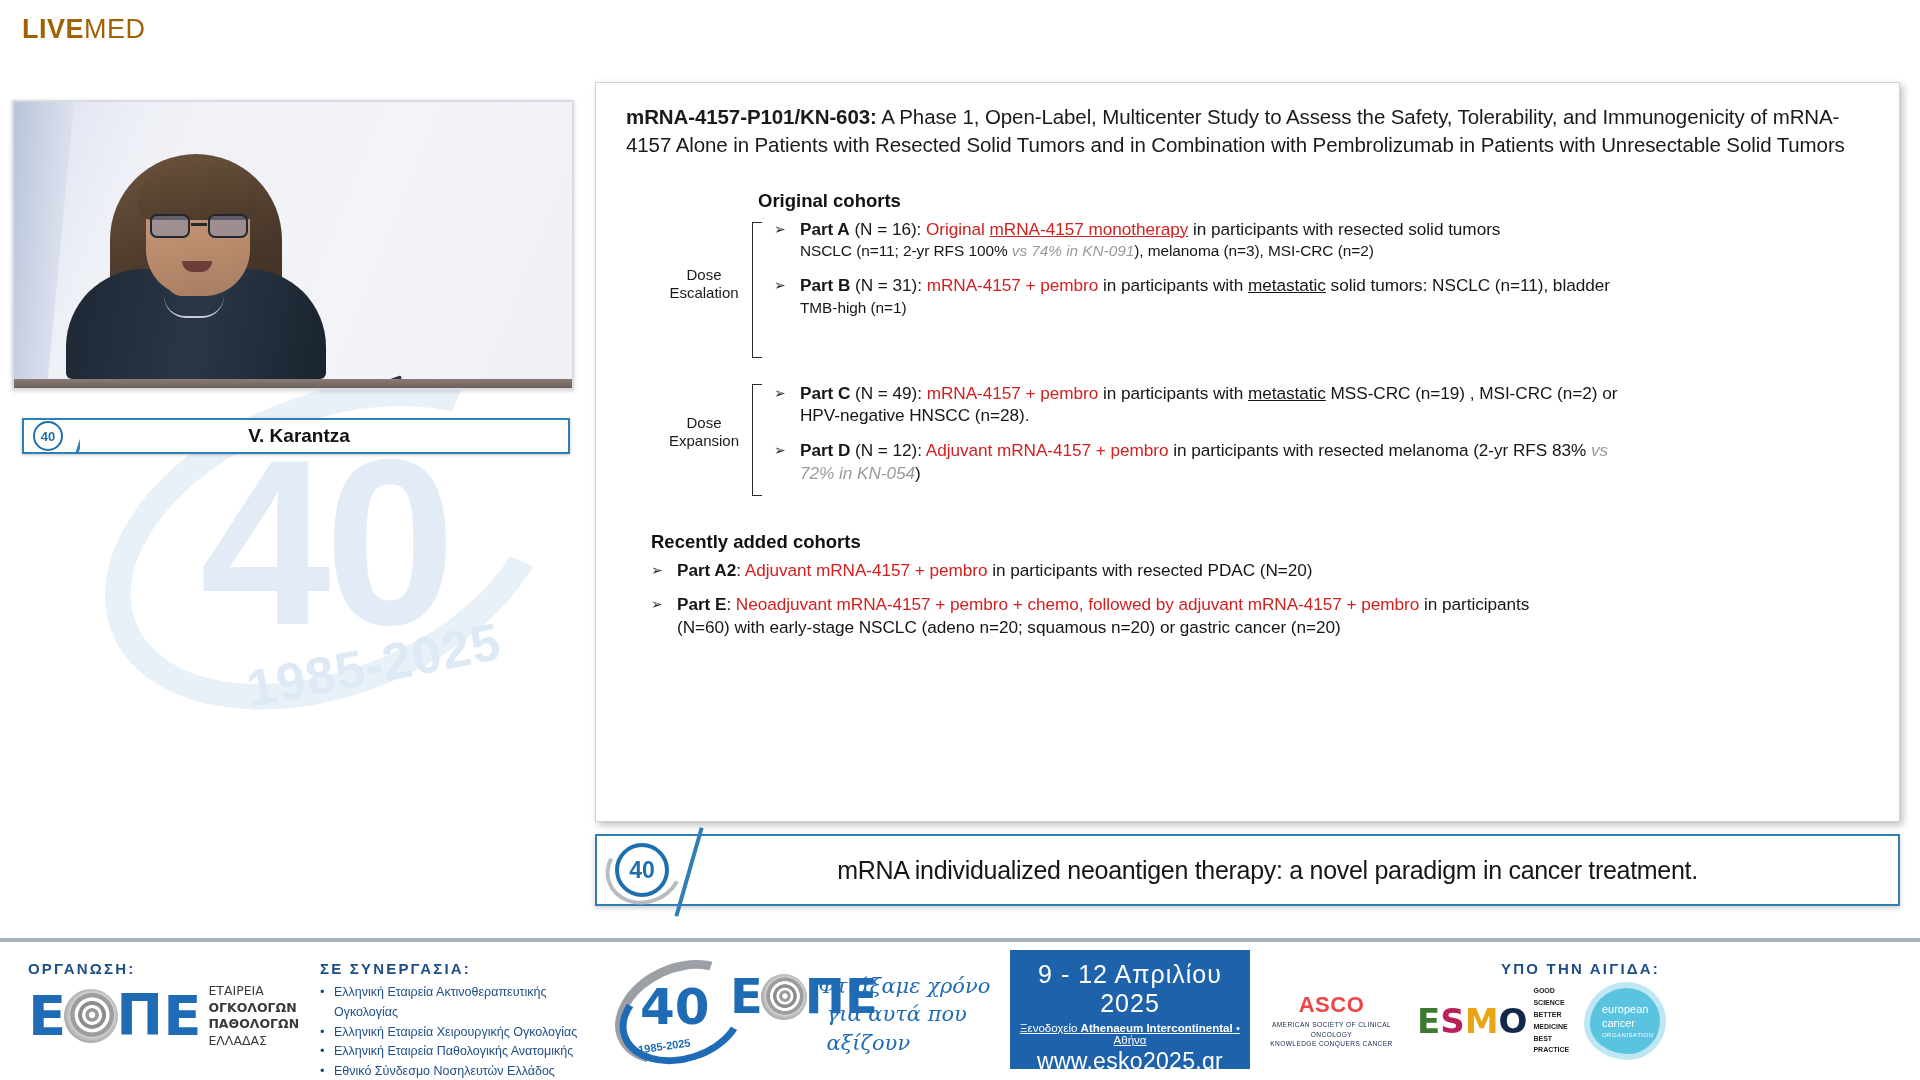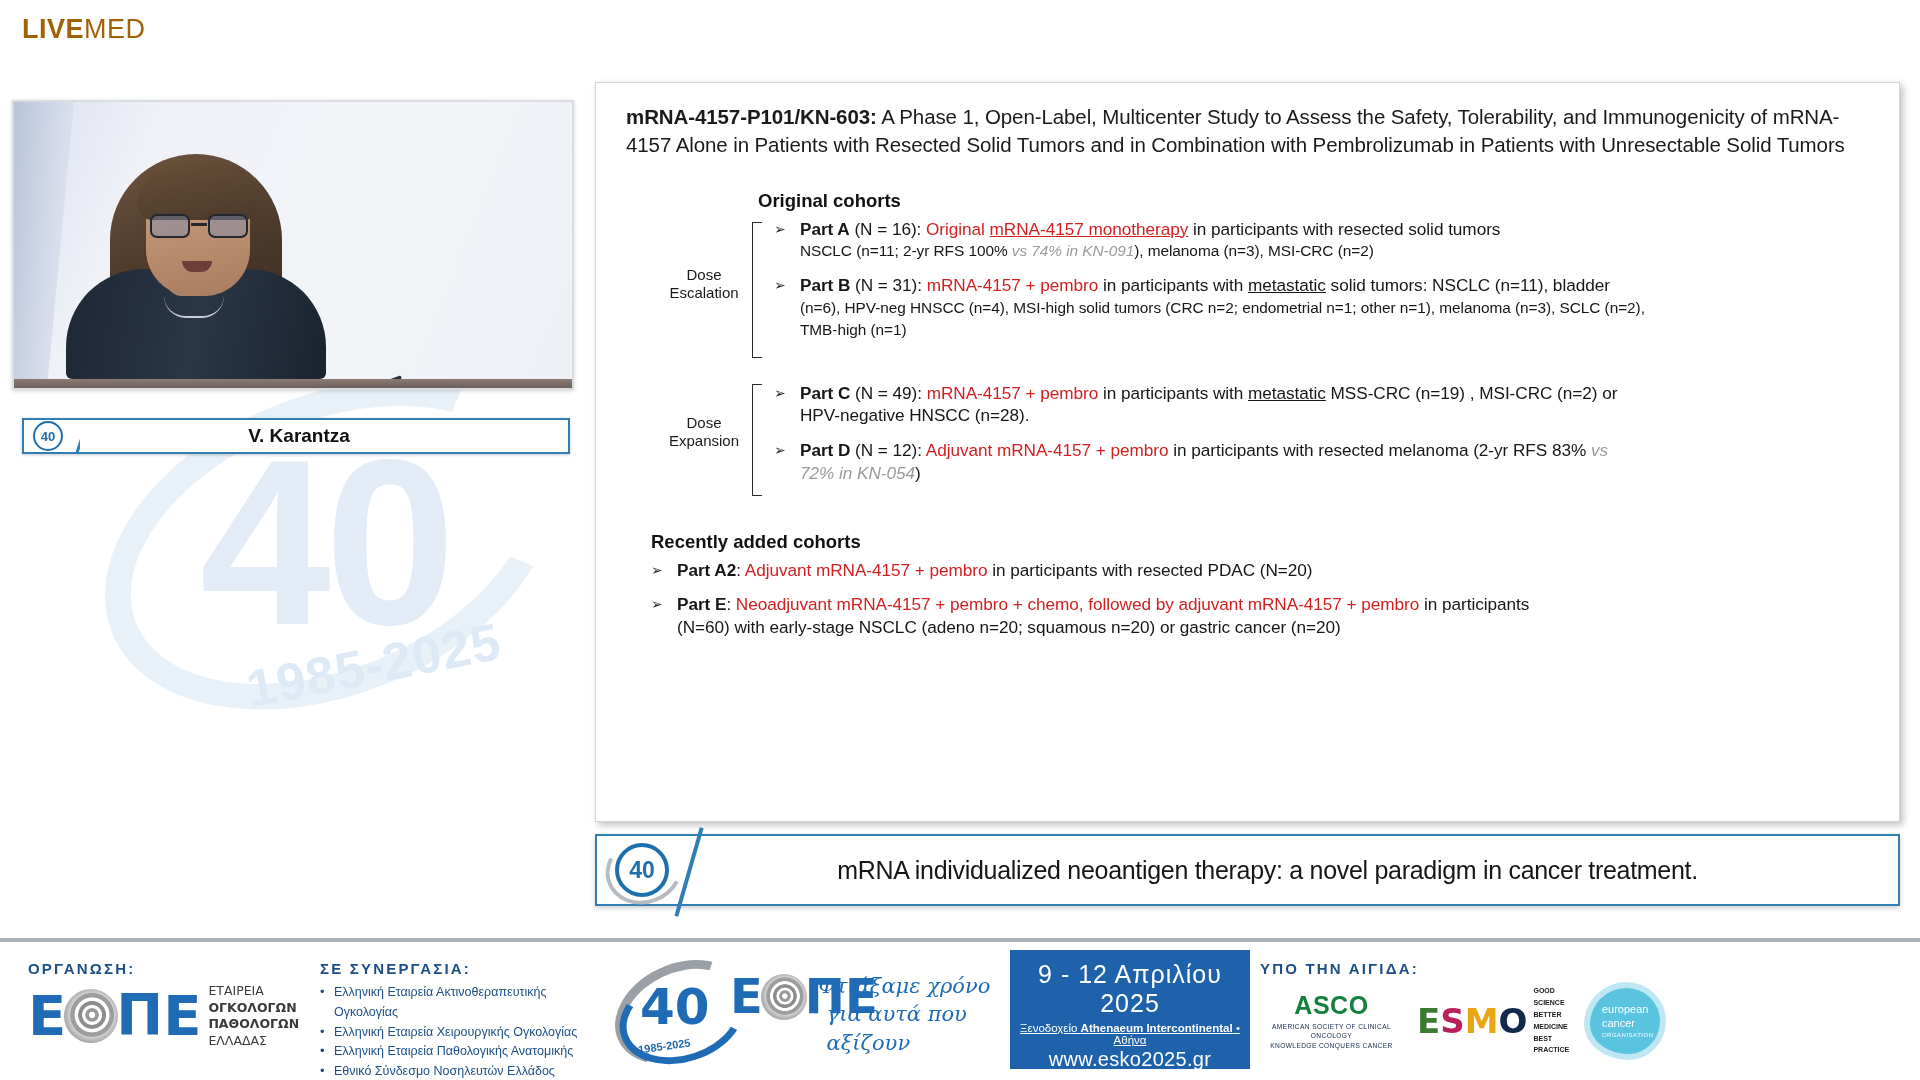--- a/index.html
+++ b/index.html
@@ -366,27 +366,27 @@
   .datebox {
     width: 240px; height: 119px;
     background: #1f62ac;
     color: #ffffff;
     padding: 10px 8px 0 8px;
     text-align: center;
   }
   .db-1 { font-size: 25px; letter-spacing: 1px; font-weight: 300; }
   .db-2 { font-size: 11.5px; margin-top: 4px; text-decoration: underline; }
   .db-2 .bld { font-weight: bold; }
-  .db-3 { font-size: 20px; margin-top: 2px; letter-spacing: 0.3px; font-weight: 300; }
+  .db-3 { font-size: 23px; margin-top: 2px; letter-spacing: 0.3px; font-weight: 300; }
 
   
   .ausp { text-align: center; }
   .ausp-logos { display: flex; align-items: center; gap: 14px; margin-top: 8px; }
   .asco { text-align: center; }
-  .asco-name { font-size: 25px; font-weight: bold; color: #15803d; letter-spacing: 0.5px; }
+  .asco-name { font-size: 22px; font-weight: bold; color: #ef4444; letter-spacing: 0.5px; }
   .asco-sub { font-size: 6.6px; color: #13294b; letter-spacing: 0.4px; line-height: 1.45; margin-top: 2px; }
   .esmo { display: flex; align-items: center; gap: 6px; }
   .esmo-word { display: flex; }
   .esmo-l { font-size: 34px; font-weight: bold; line-height: 1; font-family: "DejaVu Sans", sans-serif; }
   .esmo-tag { font-size: 7px; font-weight: bold; color: #1a1a1a; line-height: 1.7; text-align: left; }
   .eco {
     width: 78px; height: 66px; background: #59c3e0;
     border-radius: 52% 48% 45% 55% / 55% 50% 50% 45%;
     display: flex; flex-direction: column; justify-content: center;
     align-items: flex-start; padding-left: 12px;
@@ -461,21 +461,20 @@
         </div>
       </div>
     </div>
 
     <div class="bullet-row" style="margin-top:12px;">
       <div class="arrow-glyph">➢</div>
       <div class="bullet-text">
         <div>
           <b>Part B</b><span> (N = 31): </span><span class="red">mRNA-4157 + pembro</span><span> in participants with </span><span class="u">metastatic</span><span> solid tumors: NSCLC (n=11), bladder</span>
         </div>
-        <div class="sub-line">(n=6), HPV-neg HNSCC (n=4), MSI-high solid tumors (CRC n=2; endometrial n=1; other n=1), melanoma (n=3), SCLC (n=2),</div>
         <div class="sub-line">TMB-high (n=1)</div>
       </div>
     </div>
   </div>
 
   <div class="cohort-block" style="height:120px; margin-top:14px;">
     <div class="brace-label" style="top:32px;">
       <div>Dose</div>
       <div>Expansion</div>
     </div>
@@ -586,21 +585,21 @@
     <div class="datebox">
       <div class="db-1">9 - 12 Απριλίου 2025</div>
       <div class="db-2">
         <span>Ξενοδοχείο </span><span class="bld">Athenaeum Intercontinental</span><span> • Αθήνα</span>
       </div>
       <div class="db-3">www.esko2025.gr</div>
     </div>
   </div>
 
   <div class="f-col ausp" style="width:400px; padding-top:18px;">
-    <div class="f-head" style="text-align:left;">ΥΠΟ ΤΗΝ ΑΙΓΙΔΑ:</div>
+    <div class="f-head" style="text-align:right;">ΥΠΟ ΤΗΝ ΑΙΓΙΔΑ:</div>
     <div class="ausp-logos">
       <div class="asco">
         <div class="asco-name">ASCO</div>
         <div class="asco-sub">
           <div>AMERICAN SOCIETY OF CLINICAL ONCOLOGY</div>
           <div>KNOWLEDGE CONQUERS CANCER</div>
         </div>
       </div>
       <div class="esmo">
         <div class="esmo-word">

